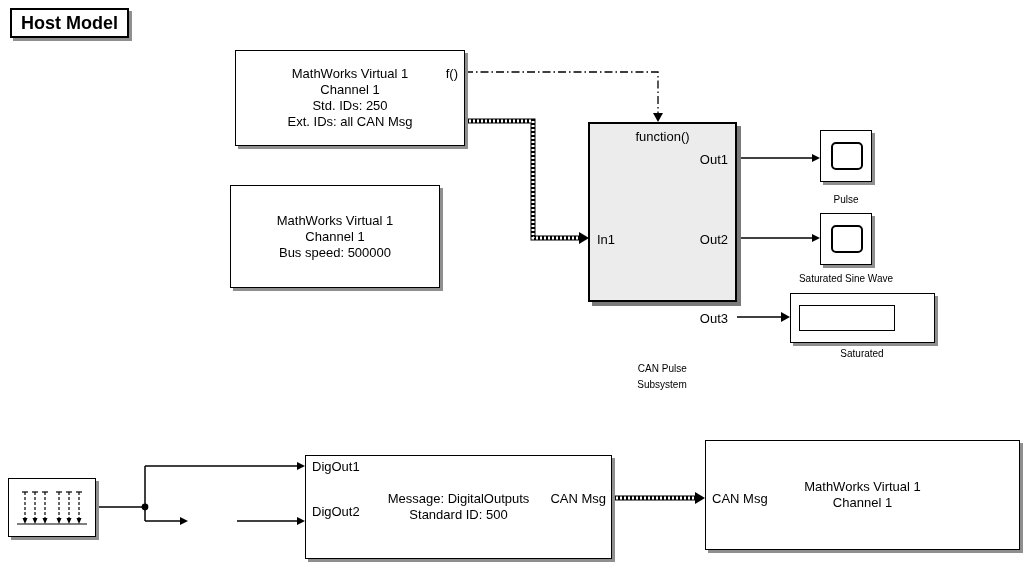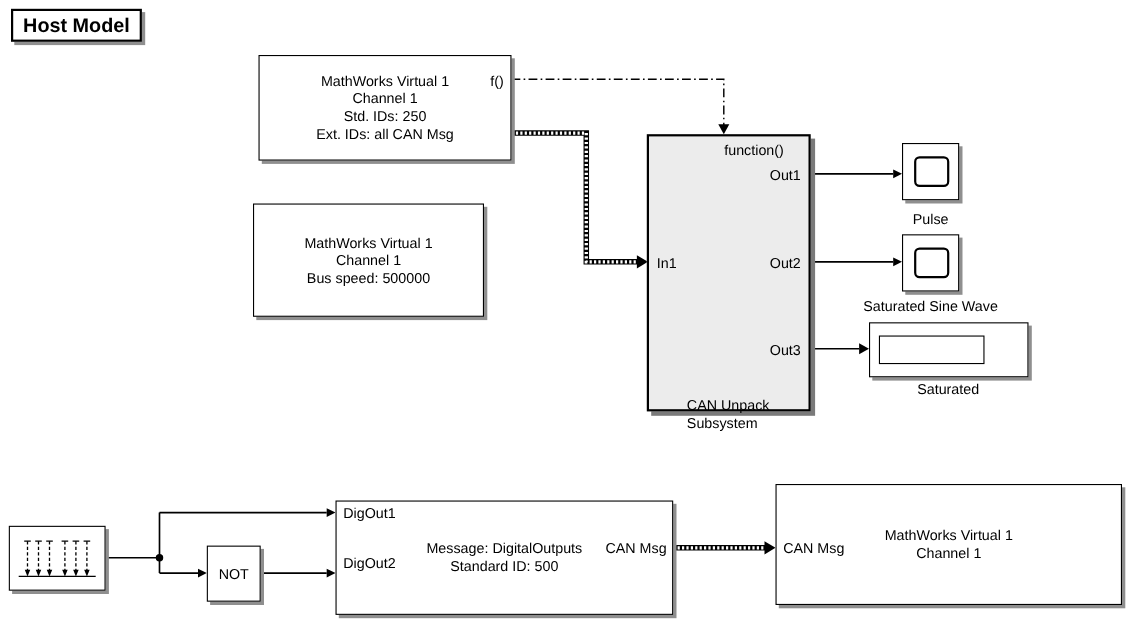--- a/index.html
+++ b/index.html
@@ -20,21 +20,21 @@
   .block {
     position:absolute; background:#fff; border:1px solid #000;
     box-shadow:3px 3px 0 #8f8f8f;
   }
   .blk-center {
     display:flex; flex-direction:column; justify-content:center; align-items:center;
     width:100%; height:100%; font-size:13px; line-height:16px; text-align:center;
   }
   .port { position:absolute; font-size:13px; line-height:16px; white-space:nowrap; }
   .caption {
-    position:absolute; font-size:13px; line-height:16px; text-align:left;
+    position:absolute; font-size:10px; line-height:16px; text-align:right;
     transform:translateX(-50%); white-space:nowrap;
   }
 
   .subsystem {
     background:#ececec; border:2px solid #000;
     box-shadow:4px 4px 0 #7a7a7a;
   }
   .subsystem .header { position:absolute; top:5px; width:100%; text-align:center; font-size:13px; }
 
   .scope-screen {
@@ -122,29 +122,29 @@
   </div>
 
   <div class="block" style="left:230px; top:185px; width:210px; height:103px;">
     <div class="blk-center">
       <div>MathWorks Virtual 1</div>
       <div>Channel 1</div>
       <div>Bus speed: 500000</div>
     </div>
   </div>
 
-  <div class="block subsystem" style="left:588px; top:122px; width:149px; height:252px;padding-left:23px;">
+  <div class="block subsystem" style="left:588px; top:122px; width:149px; height:180px;">
     <div class="header">function()</div>
     <span class="port" style="left:7px; top:108px;">In1</span>
     <span class="port" style="right:7px; top:28px;margin-left:20px;">Out1</span>
     <span class="port" style="right:7px; top:108px;">Out2</span>
     <span class="port" style="right:7px; top:187px;">Out3</span>
   </div>
   <div class="caption" style="left:662px; top:361px;">
-    <div>CAN Unpack</div>
+    <div>CAN Pulse</div>
     <div>Subsystem</div>
   </div>
 
   <div class="block" style="left:820px; top:130px; width:52px; height:52px; border-width:1.5px;">
     <div class="scope-screen"></div>
   </div>
   <div class="caption" style="left:846px; top:192px;">Pulse</div>
 
   <div class="block" style="left:820px; top:213px; width:52px; height:52px; border-width:1.5px;">
     <div class="scope-screen"></div>
@@ -177,23 +177,20 @@
         <polygon points="13.5,39 18.5,39 16,45"></polygon>
         <polygon points="23.5,39 28.5,39 26,45"></polygon>
         <polygon points="33.5,39 38.5,39 36,45"></polygon>
         <polygon points="47.5,39 52.5,39 50,45"></polygon>
         <polygon points="57.5,39 62.5,39 60,45"></polygon>
         <polygon points="67.5,39 72.5,39 70,45"></polygon>
       </g>
     </svg>
   </div>
 
-  <div class="block" style="left:188px; top:496px; width:49px; height:51px;">
-    <div class="blk-center">NOT</div>
-  </div>
 
   <div class="block" style="left:305px; top:455px; width:307px; height:104px;">
     <span class="port" style="left:6px; top:3px;">DigOut1</span>
     <span class="port" style="left:6px; top:48px;">DigOut2</span>
     <div class="blk-center">
       <div>Message: DigitalOutputs</div>
       <div>Standard ID: 500</div>
     </div>
     <span class="port" style="right:5px; top:35px;">CAN Msg</span>
   </div>

